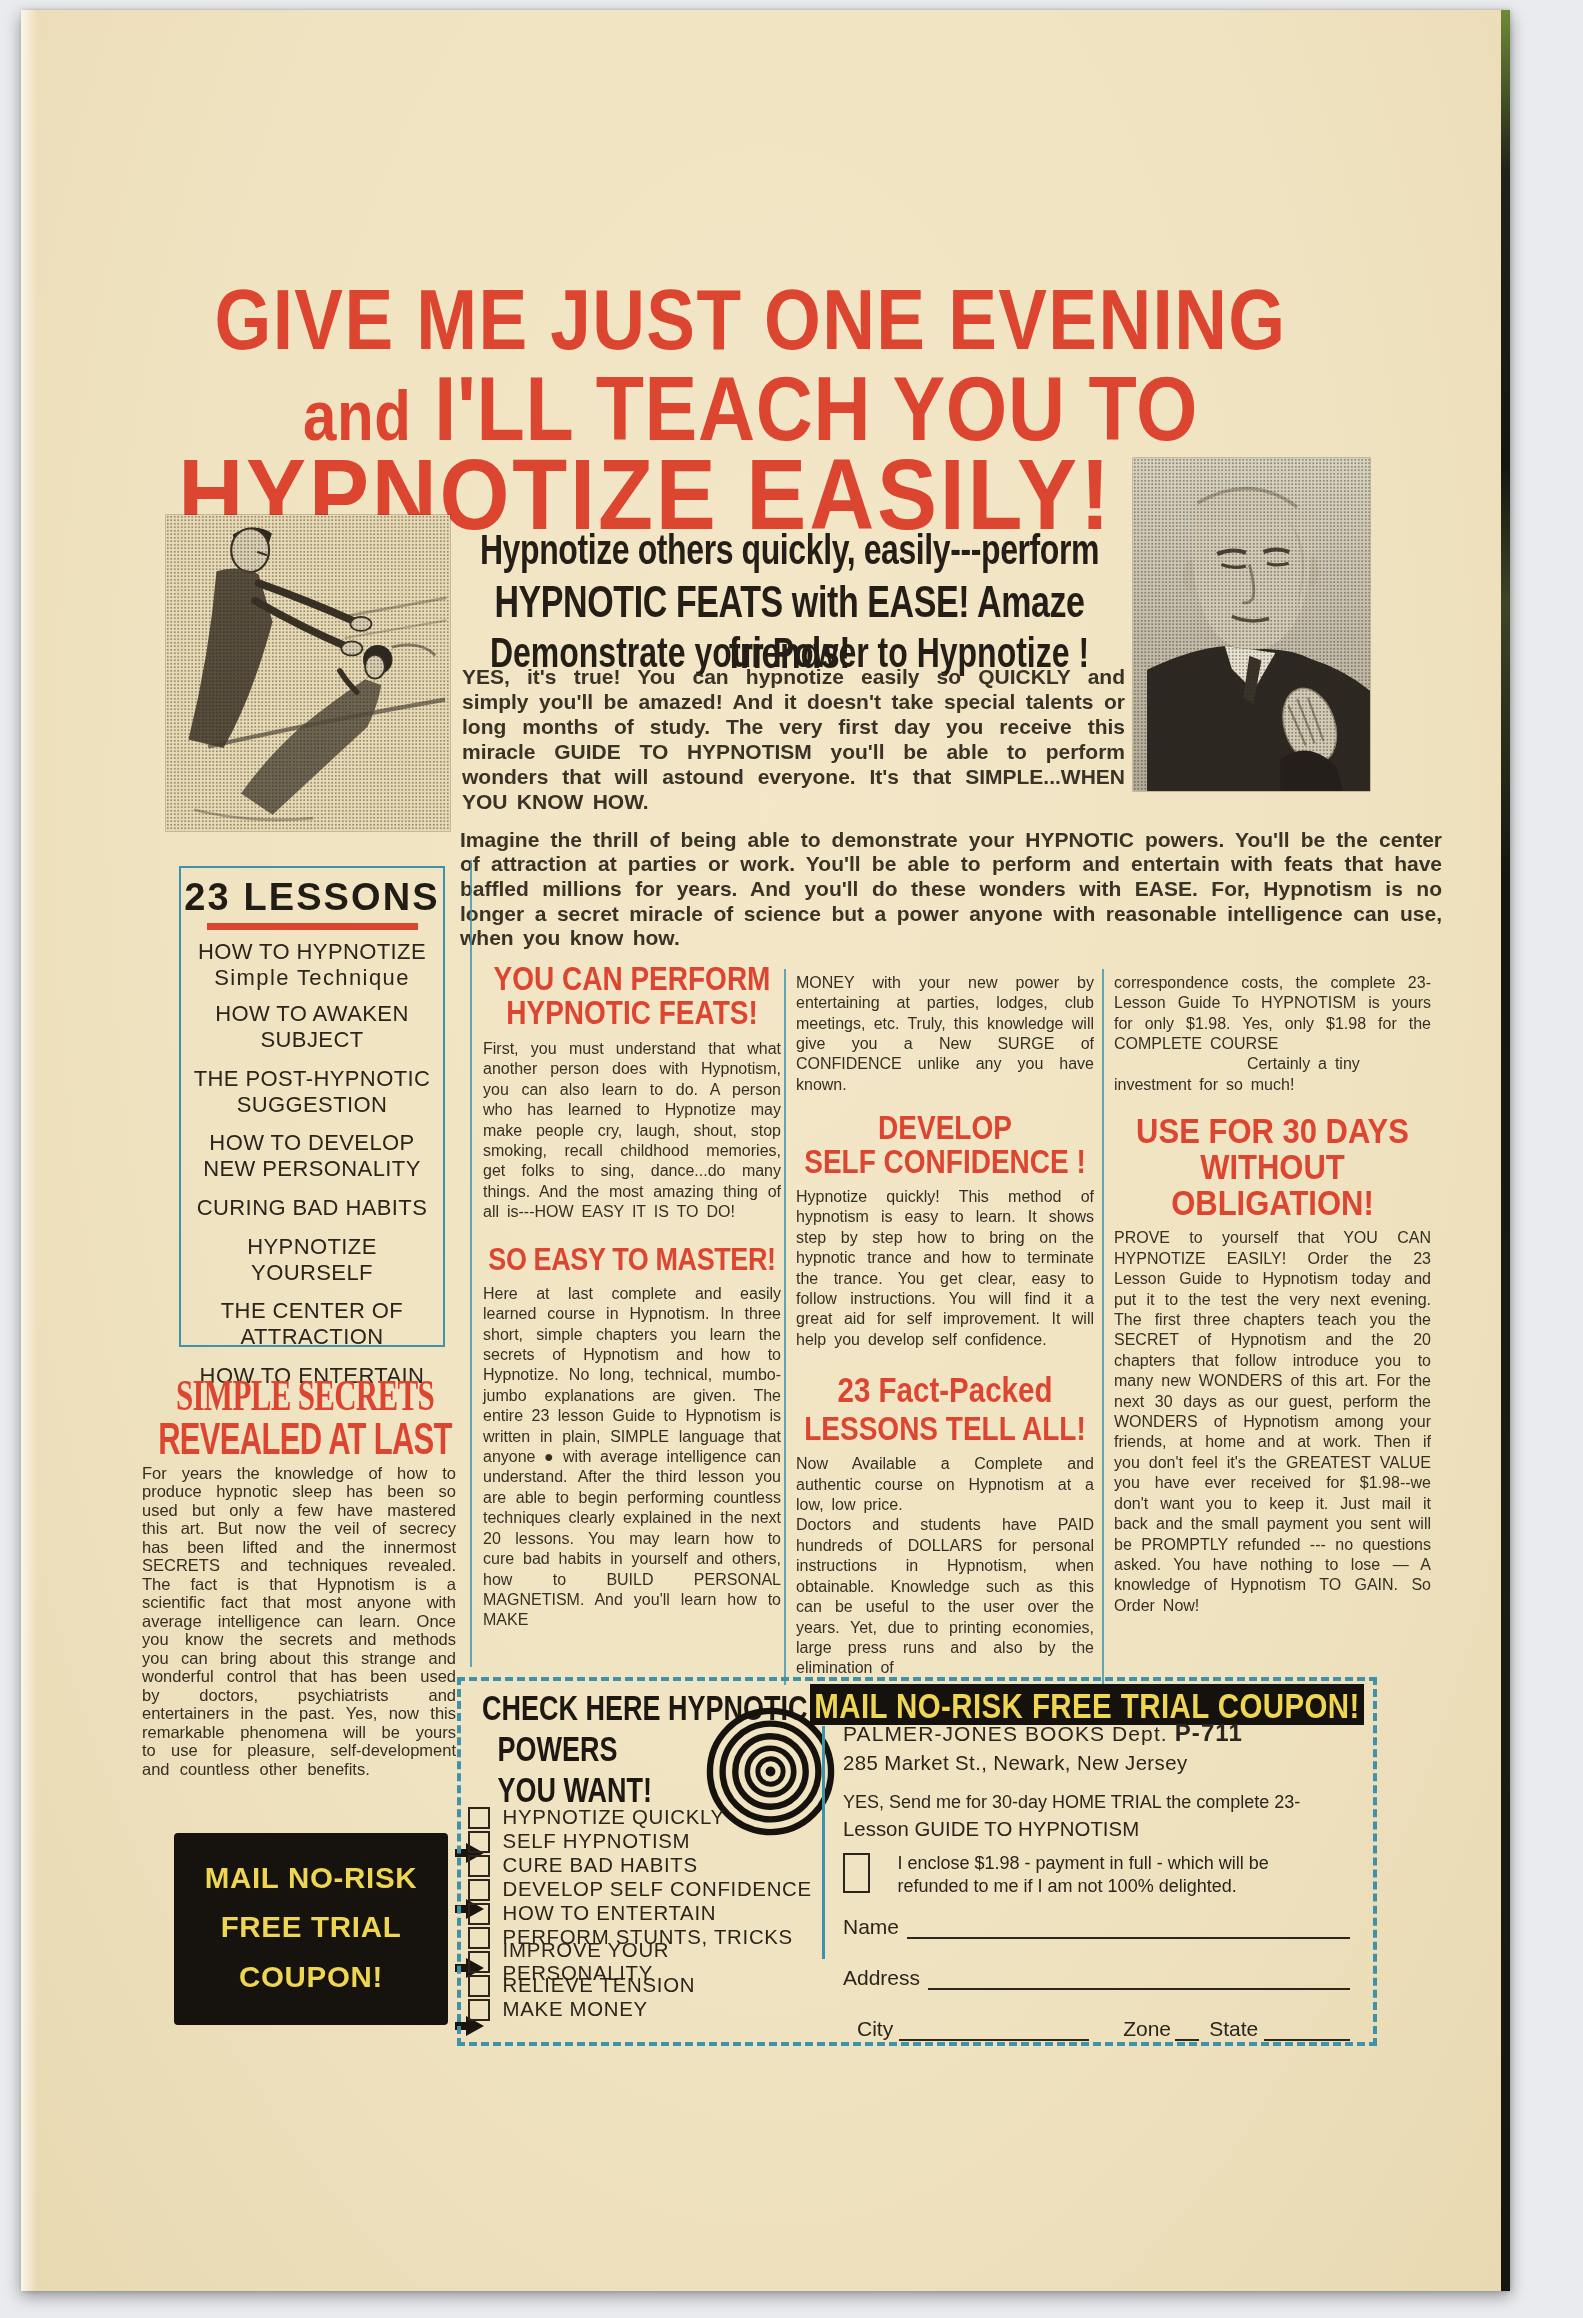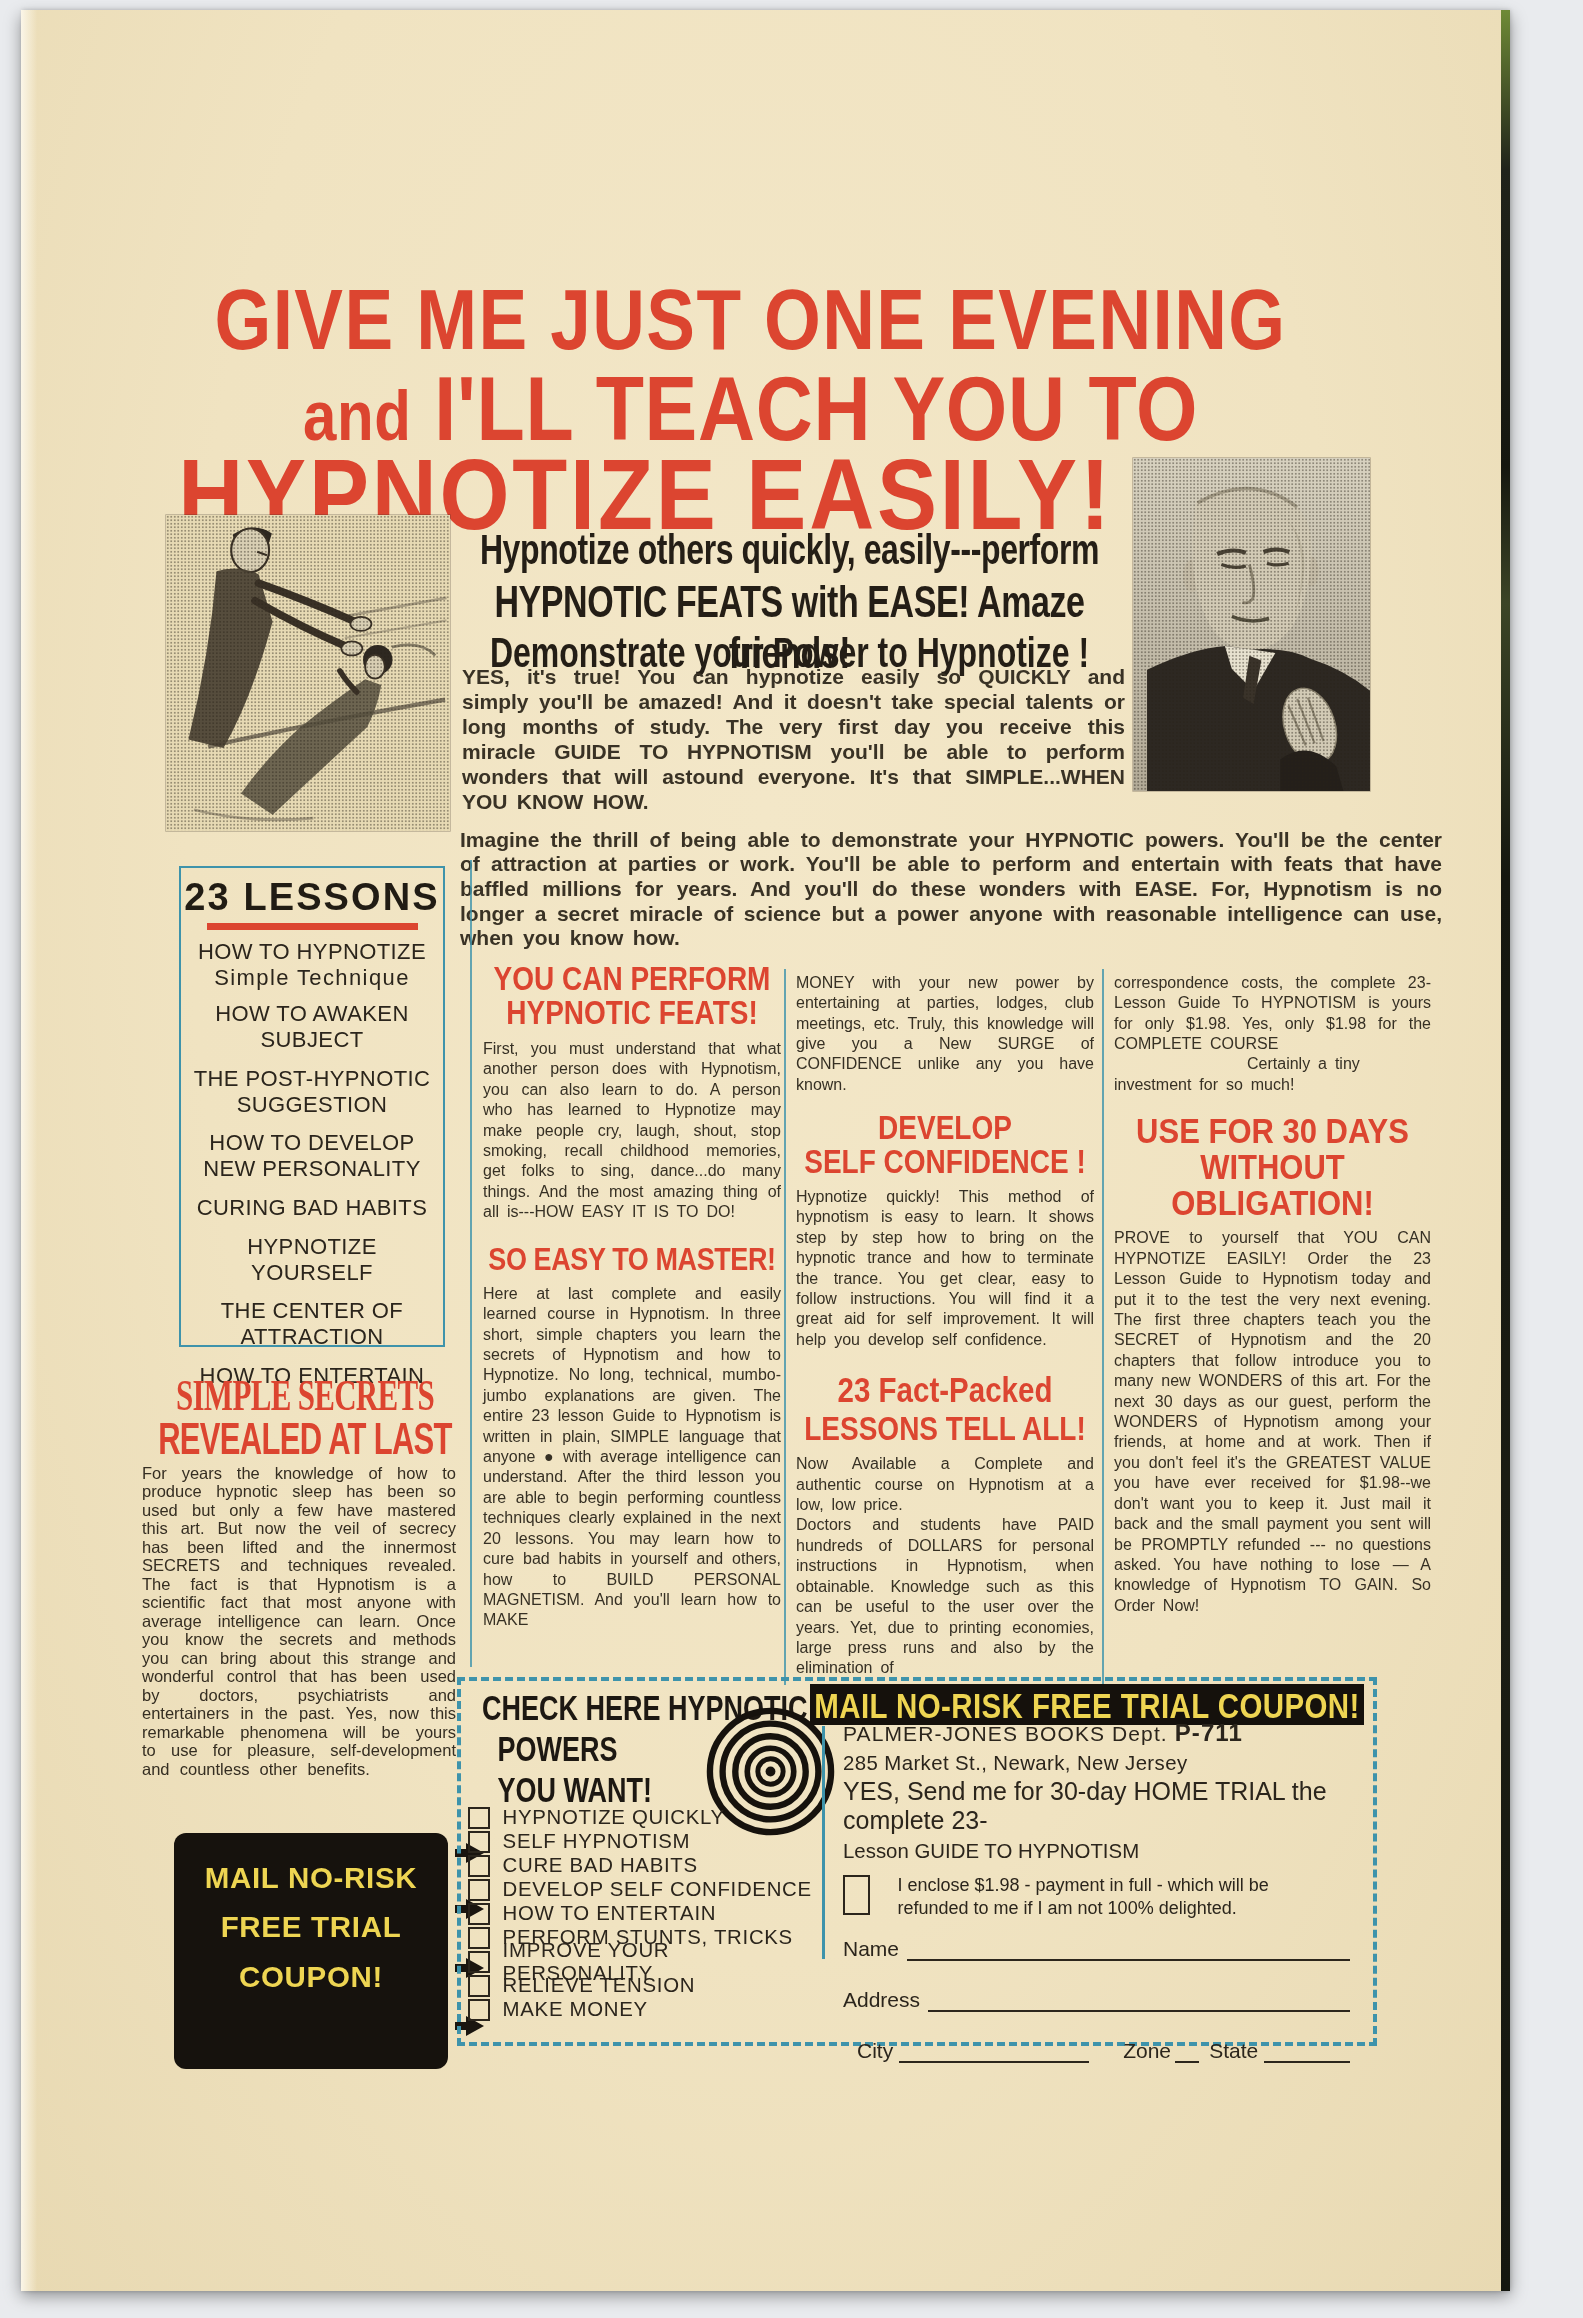--- a/index.html
+++ b/index.html
@@ -165,21 +165,21 @@
   </div>
 
   <div class="t c" style="left:119px;top:1360px;width:330px;font-family:Liberation Serif, serif;">
     <span class="red sy3" style="display:inline-block;font-size:31px;letter-spacing:-0.7px;">SIMPLE SECRETS</span>
   </div>
   <div class="t c" style="left:119px;top:1404px;width:330px;">
     <span class="red sy3" style="display:inline-block;font-size:31px;letter-spacing:-0.7px;">REVEALED AT LAST</span>
   </div>
   <div class="t j" style="left:121px;top:1454px;width:314px;font-size:16.5px;line-height:18.5px;word-spacing:5.6px;color:#352e22;">For years the knowledge of how to produce hypnotic sleep has been so used but only a few have mastered this art. But now the veil of secrecy has been lifted and the innermost SECRETS and techniques revealed. The fact is that Hypnotism is a scientific fact that most anyone with average intelligence can learn. Once you know the secrets and methods you can bring about this strange and wonderful control that has been used by doctors, psychiatrists and entertainers in the past. Yes, now this remarkable phenomena will be yours to use for pleasure, self-development and countless other benefits.</div>
 
-  <div class="t" style="left:153px;top:1823px;width:274px;height:236px;background:#16120d;border-radius:12px;">
+  <div class="t" style="left:153px;top:1823px;width:274px;height:192px;background:#16120d;border-radius:4px;">
     <div class="c" style="margin-top:28px;font-size:29.5px;font-weight:700;color:var(--yellow);letter-spacing:0.7px;">MAIL NO-RISK</div>
     <div class="c" style="margin-top:15.4px;font-size:29.5px;font-weight:700;color:var(--yellow);letter-spacing:0.7px;">FREE TRIAL</div>
     <div class="c" style="margin-top:15.4px;font-size:29.5px;font-weight:700;color:var(--yellow);letter-spacing:0.7px;">COUPON!</div>
   </div>
   <div class="arrow" style="left:434px;top:1833px;"></div>
   <div class="arrow" style="left:434px;top:1889px;"></div>
   <div class="arrow" style="left:434px;top:1948px;"></div>
   <div class="arrow" style="left:434px;top:2006px;"></div>
 
   <div class="t" style="left:462px;top:950px;width:298px;">
@@ -297,21 +297,21 @@
     </div>
 
     <div style="position:absolute;left:361px;top:45px;width:2.8px;height:233px;background:var(--teal);"></div>
 
     <div style="position:absolute;left:382px;top:38px;width:507px;">
       <div style="font-size:21px;letter-spacing:1.1px;color:#2b251c;">
         <span>PALMER-JONES BOOKS  Dept.</span>
         <span style="font-weight:700;font-size:24px;">P-711</span>
       </div>
       <div style="margin-top:5.6px;font-size:20.4px;letter-spacing:0.4px;color:#2b251c;">285 Market St., Newark, New Jersey</div>
-      <div style="margin-top:2px;font-size:25px;color:#2b251c;">YES, Send me for 30-day HOME TRIAL the complete 23-</div>
+      <div style="margin-top:17px;font-size:18px;color:#2b251c;">YES, Send me for 30-day HOME TRIAL the complete 23-</div>
       <div style="margin-top:4.2px;font-size:20.4px;color:#2b251c;">Lesson GUIDE TO HYPNOTISM</div>
       <div style="display:flex;margin-top:11.2px;align-items:flex-start;">
         <span style="display:inline-block;width:22.5px;height:36px;border:2.1px solid #2b251c;flex:0 0 auto;margin-top:1.4px;"></span>
         <span style="margin-left:28px;width:428px;font-size:18px;line-height:23px;color:#2b251c;">I enclose $1.98 - payment in full  - which will be refunded to me if I am not 100% delighted.</span>
       </div>
       <div style="display:flex;align-items:flex-end;margin-top:17px;">
         <span style="font-size:21px;">Name</span>
         <span class="fl" style="flex:1;margin-left:8.4px;"></span>
       </div>
       <div style="display:flex;align-items:flex-end;margin-top:27px;justify-content:flex-end;">

